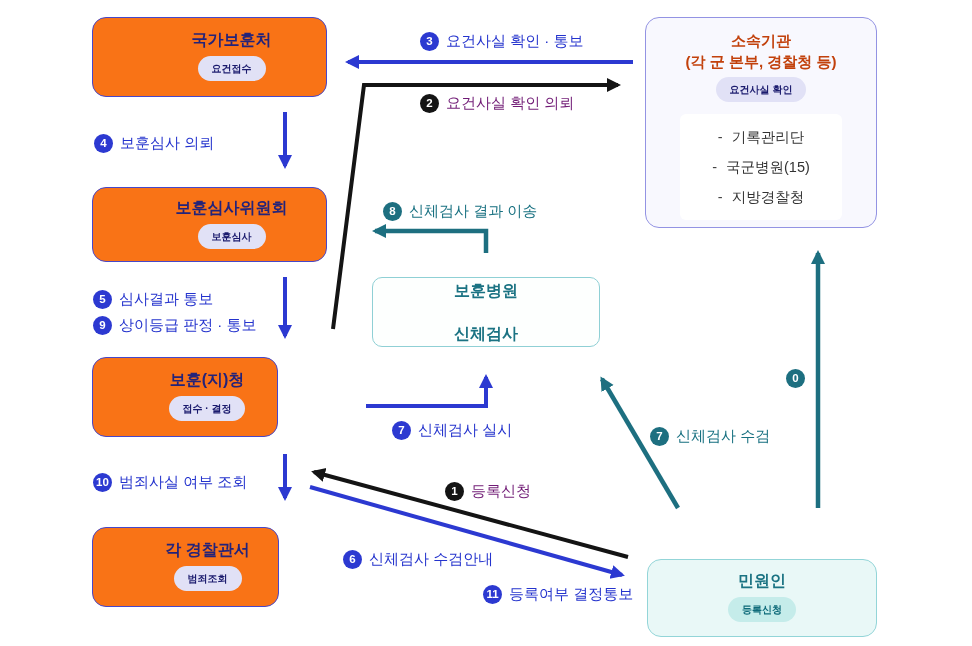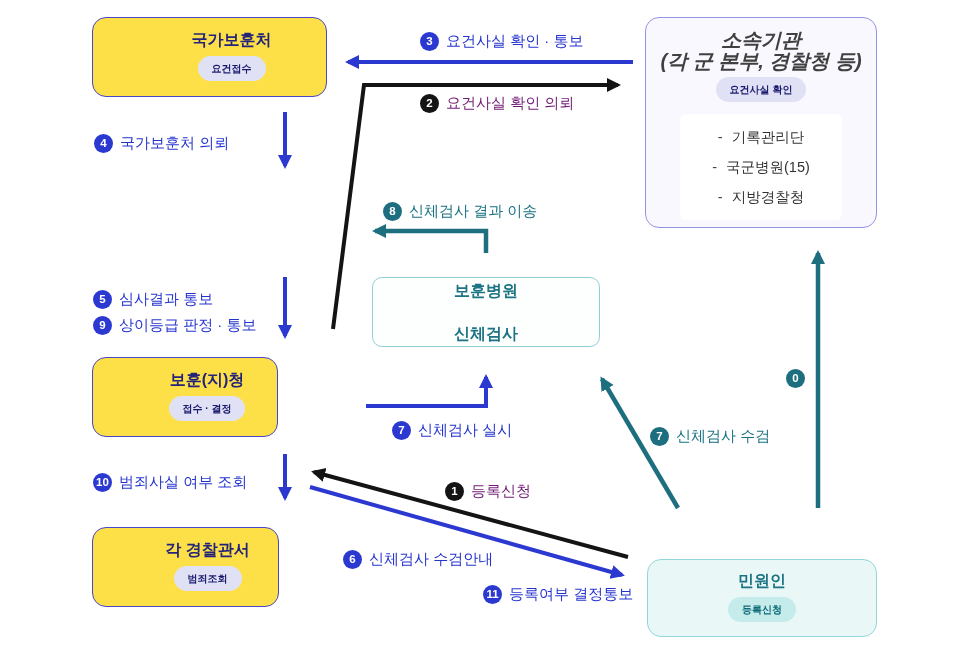--- a/index.html
+++ b/index.html
@@ -2,27 +2,27 @@
 <html><head>
 <meta charset="utf-8">
 <style>
   html,body{margin:0;padding:0;background:#ffffff;}
   body{font-family:"Liberation Sans","DejaVu Sans",sans-serif;}
   .canvas{position:relative;width:972px;height:646px;background:#ffffff;overflow:hidden;}
   .arrows{position:absolute;left:0;top:0;width:972px;height:646px;}
 
   
   .node{position:absolute;box-sizing:border-box;border-radius:14px;display:flex;flex-direction:column;align-items:center;}
-  .indigo{border:1.6px solid #4747c9;background:#fde047;padding-left:44px;}
+  .indigo{border:1.6px solid #4747c9;background:#f97316;padding-left:44px;}
   .indigo-light{border:1.6px solid #9393e3;background:#f8f8fe;}
   .teal-line{border:1.6px solid #8fd0d5;background:#fdfffe;}
   .teal-fill{border:1.6px solid #93d5d8;background:#e9f8f7;}
 
   .node-title{color:#23237a;font-size:16px;font-weight:600;line-height:22px;text-align:center;}
-  .node-sub{color:#404040;font-size:20px;font-weight:600;line-height:21px;text-align:center;font-style:italic;}
+  .node-sub{color:#c2410c;font-size:15px;font-weight:600;line-height:21px;text-align:center;}
   .teal-text{color:#1b7383;}
   .pill{margin-top:5px;background:#e1e1f6;color:#1b1b6e;border-radius:999px;padding:2px 14px;font-size:10px;font-weight:600;line-height:21px;}
   .pill-teal{background:#c5ecea;color:#0f6b7a;}
 
   .agency-list{margin-top:12px;width:150px;background:#ffffff;border-radius:6px;padding:8px 6px;}
   .agency-row{display:flex;justify-content:center;gap:9px;font-size:14.5px;color:#333333;line-height:30px;font-weight:500;}
   .agency-row .dash{color:#444444;}
 
   
   .step{position:absolute;display:flex;align-items:center;gap:7px;height:22px;white-space:nowrap;}
@@ -64,20 +64,24 @@
     <path d="M285 454 L285 498" stroke="#2c39d1" stroke-width="4" fill="none" marker-end="url(#ah-blue)"></path>
     <path d="M628 557 L314 472" stroke="#141414" stroke-width="4" fill="none" marker-end="url(#ah-black)"></path>
     <path d="M310 487 L622 575" stroke="#2c39d1" stroke-width="4" fill="none" marker-end="url(#ah-blue)"></path>
   </svg>
 
   <div class="node indigo" style="left:92px;top:17px;width:235px;height:80px;padding-top:11px;">
     <div class="node-title">국가보훈처</div>
     <div class="pill">요건접수</div>
   </div>
 
+  <div class="node indigo" style="left:92px;top:187px;width:235px;height:75px;padding-top:9px;">
+    <div class="node-title">보훈심사위원회</div>
+    <div class="pill">보훈심사</div>
+  </div>
 
   <div class="node indigo" style="left:92px;top:357px;width:186px;height:80px;padding-top:11px;">
     <div class="node-title">보훈(지)청</div>
     <div class="pill">접수 · 결정</div>
   </div>
 
   <div class="node indigo" style="left:92px;top:527px;width:187px;height:80px;padding-top:11px;">
     <div class="node-title">각 경찰관서</div>
     <div class="pill">범죄조회</div>
   </div>
@@ -117,21 +121,21 @@
     <span class="txt t-blue">요건사실 확인 · 통보</span>
   </div>
 
   <div class="step" style="left:420px;top:92px;">
     <span class="num b-black">2</span>
     <span class="txt t-black">요건사실 확인 의뢰</span>
   </div>
 
   <div class="step" style="left:94px;top:132px;">
     <span class="num b-blue">4</span>
-    <span class="txt t-blue">국가보훈처 의뢰</span>
+    <span class="txt t-blue">보훈심사 의뢰</span>
   </div>
 
   <div class="step" style="left:93px;top:288px;">
     <span class="num b-blue">5</span>
     <span class="txt t-blue">심사결과 통보</span>
   </div>
 
   <div class="step" style="left:93px;top:314px;">
     <span class="num b-blue">9</span>
     <span class="txt t-blue">상이등급 판정 · 통보</span>

